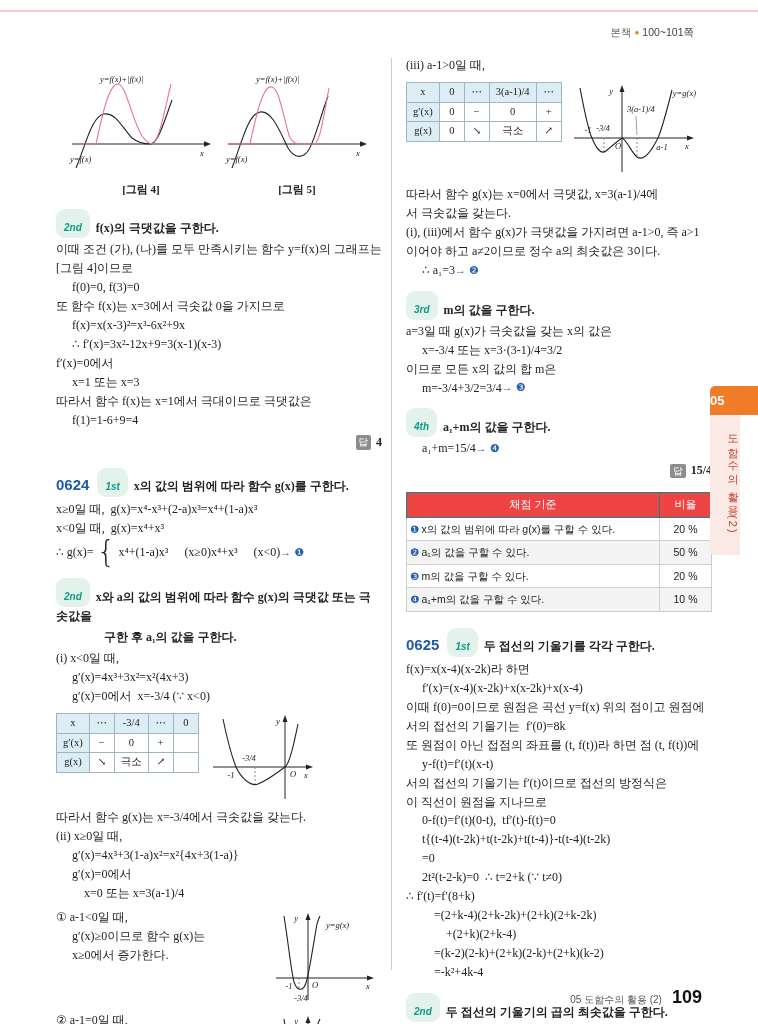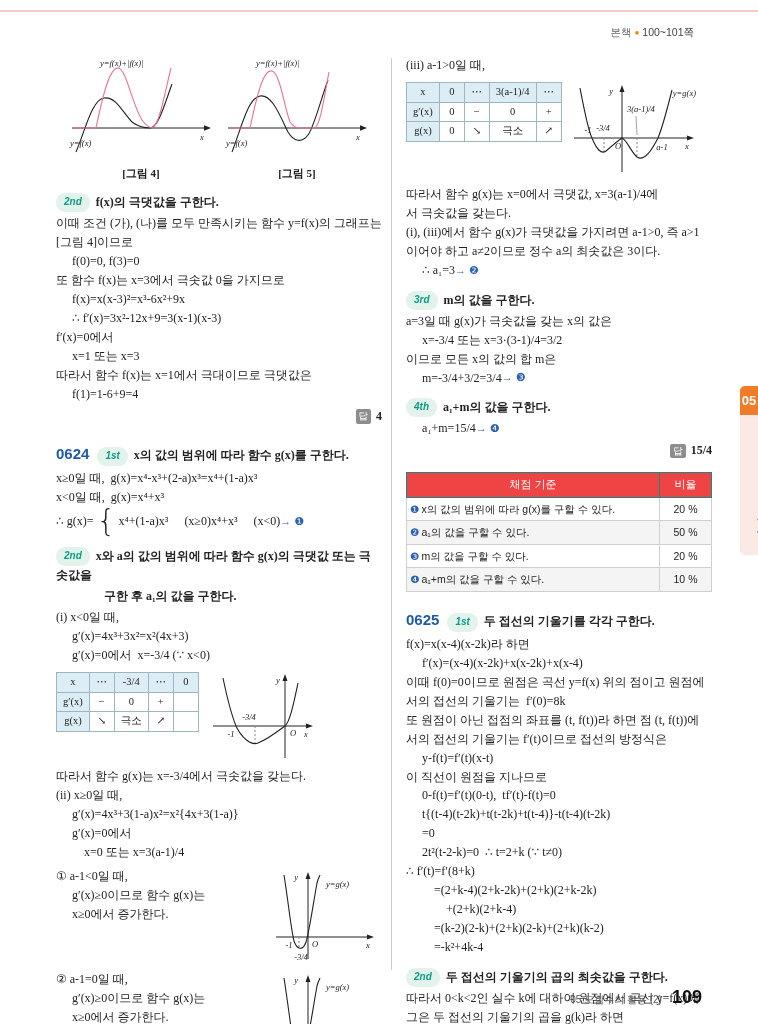--- a/index.html
+++ b/index.html
@@ -13,51 +13,51 @@
   .divider{position:absolute;left:391px;top:58px;width:1px;height:912px;background:#cccccc}
   .col{position:absolute;top:56px;font-size:12px;line-height:1.58}
   .col-left{left:56px;width:326px}
   .col-right{left:406px;width:306px}
   .line{white-space:pre-wrap}
   .ind{padding-left:16px}
   .ind2{padding-left:28px}
   .ind3{padding-left:40px}
   .stephead{margin:11px 0 2px;font-weight:bold}
   .badge{display:inline-block;font-family:"Liberation Sans","DejaVu Sans",sans-serif;font-style:italic;font-weight:bold;
-         font-size:10px;color:#0b9c86;background:#e3f3eb;border-radius:9px;padding:1px 8px 2px;margin-right:6px;vertical-align:1px}
+         font-size:10px;color:#0b9c86;background:#e3f3eb;border-radius:9px;padding:11px 8px 2px;margin-right:6px;vertical-align:1px}
   .steptitle{font-weight:bold}
   .ind-badge{padding-left:48px;font-weight:bold;margin-bottom:2px}
   .probhead{margin:16px 0 3px;display:flex;align-items:baseline}
   .pnum{font-family:"Liberation Sans","DejaVu Sans",sans-serif;font-weight:bold;font-size:15px;color:#1f5aa8;margin-right:8px}
   .mline{display:flex;align-items:center}
   .marker{color:#2b62ae;font-size:11px;white-space:nowrap;font-family:"Liberation Sans","DejaVu Sans",sans-serif}
   .ansline{display:flex;justify-content:flex-end;align-items:center;gap:5px;margin:3px 0 6px}
   .ansbox{display:inline-block;background:#8d8d8d;color:#fff;font-size:9.5px;padding:0 3px;border-radius:2px;
           font-family:"Liberation Sans","DejaVu Sans",sans-serif;line-height:1.55}
   .ansval{font-weight:bold}
-  .figs{display:flex;gap:6px;justify-content:center;margin:0 0 8px}
+  .figs{display:flex;gap:6px;justify-content:center;margin:16px 0 8px}
   .fig{text-align:center}
   .figcap{font-size:11px;font-weight:bold;margin-top:1px}
   svg text{font-size:8.5px;font-style:italic;fill:#222}
   .tblwrap{display:flex;gap:8px;align-items:flex-start;margin:5px 0}
   .vt{border-collapse:collapse;font-size:10.5px;text-align:center;margin-top:2px}
   .vt td{border:1px solid #9db6c0;padding:1px 6px;min-width:25px;height:18px}
   .vt .hd{background:#dcedf5}
   .caseline{display:flex;align-items:center}
   .brace{font-size:30px;font-weight:300;margin:0 3px;font-family:"DejaVu Sans",sans-serif;line-height:1}
   .casebody{display:flex;flex-direction:row}
   .caserow{display:flex;gap:16px}
   .grade{border-collapse:collapse;font-size:10.5px;width:100%;margin:12px 0 4px;font-family:"Liberation Sans","DejaVu Sans",sans-serif}
   .grade th{background:#ef4444;color:#fff;font-weight:normal;padding:3px 8px;border:1px solid #16898a;font-size:11px}
   .grade td{border:1px solid #cfcfcf;padding:3px 3px}
   .grade tr:nth-child(odd) td{background:#f4f4f4}
   .grade .pct{text-align:center;width:52px}
   .gnum{color:#2b62ae;margin-right:2px}
   .flex1{flex:1}
-  .sidetab{position:absolute;right:0;top:386px;width:18px;font-family:"Liberation Sans","DejaVu Sans",sans-serif;text-align:center}
+  .sidetab{position:absolute;right:0;top:386px;width:48px;font-family:"Liberation Sans","DejaVu Sans",sans-serif;text-align:left}
   .sidetab-num{background:#f07b28;color:#fff;font-weight:bold;font-size:13px;padding:7px 0;border-radius:5px 0 0 0}
   .sidetab-body{background:#fbe9e5;color:#c2452d;font-size:11px;padding:12px 0 16px;border-radius:0 0 0 5px;
                 writing-mode:vertical-rl;letter-spacing:2px;width:30px;min-height:140px;display:inline-block}
   .footer{position:absolute;bottom:16px;right:56px;display:flex;align-items:baseline;gap:10px;
           font-family:"Liberation Sans","DejaVu Sans",sans-serif}
   .footer .sec{font-size:10px;color:#555}
   .footer .pg{font-size:18px;font-weight:bold;color:#111}
 </style>
 </head>
 <body>
@@ -355,22 +355,22 @@
     <div class="probhead">
       <span class="pnum">0625</span>
       <span class="badge">1st</span>
       <span class="steptitle">두 접선의 기울기를 각각 구한다.</span>
     </div>
     <div class="line">f(x)=x(x-4)(x-2k)라 하면</div>
     <div class="line ind">f′(x)=(x-4)(x-2k)+x(x-2k)+x(x-4)</div>
     <div class="line">이때 f(0)=0이므로 원점은 곡선 y=f(x) 위의 점이고 원점에</div>
     <div class="line">서의 접선의 기울기는  f′(0)=8k</div>
     <div class="line">또 원점이 아닌 접점의 좌표를 (t, f(t))라 하면 점 (t, f(t))에</div>
+    <div class="line ind">y-f(t)=f′(t)(x-t)</div>
     <div class="line">서의 접선의 기울기는 f′(t)이므로 접선의 방정식은</div>
-    <div class="line ind">y-f(t)=f′(t)(x-t)</div>
     <div class="line">이 직선이 원점을 지나므로</div>
     <div class="line ind">0-f(t)=f′(t)(0-t),  tf′(t)-f(t)=0</div>
     <div class="line ind">t{(t-4)(t-2k)+t(t-2k)+t(t-4)}-t(t-4)(t-2k)</div>
     <div class="line ind">=0</div>
     <div class="line ind">2t²(t-2-k)=0  ∴ t=2+k (∵ t≠0)</div>
     <div class="line">∴ f′(t)=f′(8+k)</div>
     <div class="line ind2">=(2+k-4)(2+k-2k)+(2+k)(2+k-2k)</div>
     <div class="line ind3">+(2+k)(2+k-4)</div>
     <div class="line ind2">=(k-2)(2-k)+(2+k)(2-k)+(2+k)(k-2)</div>
     <div class="line ind2">=-k²+4k-4</div>

